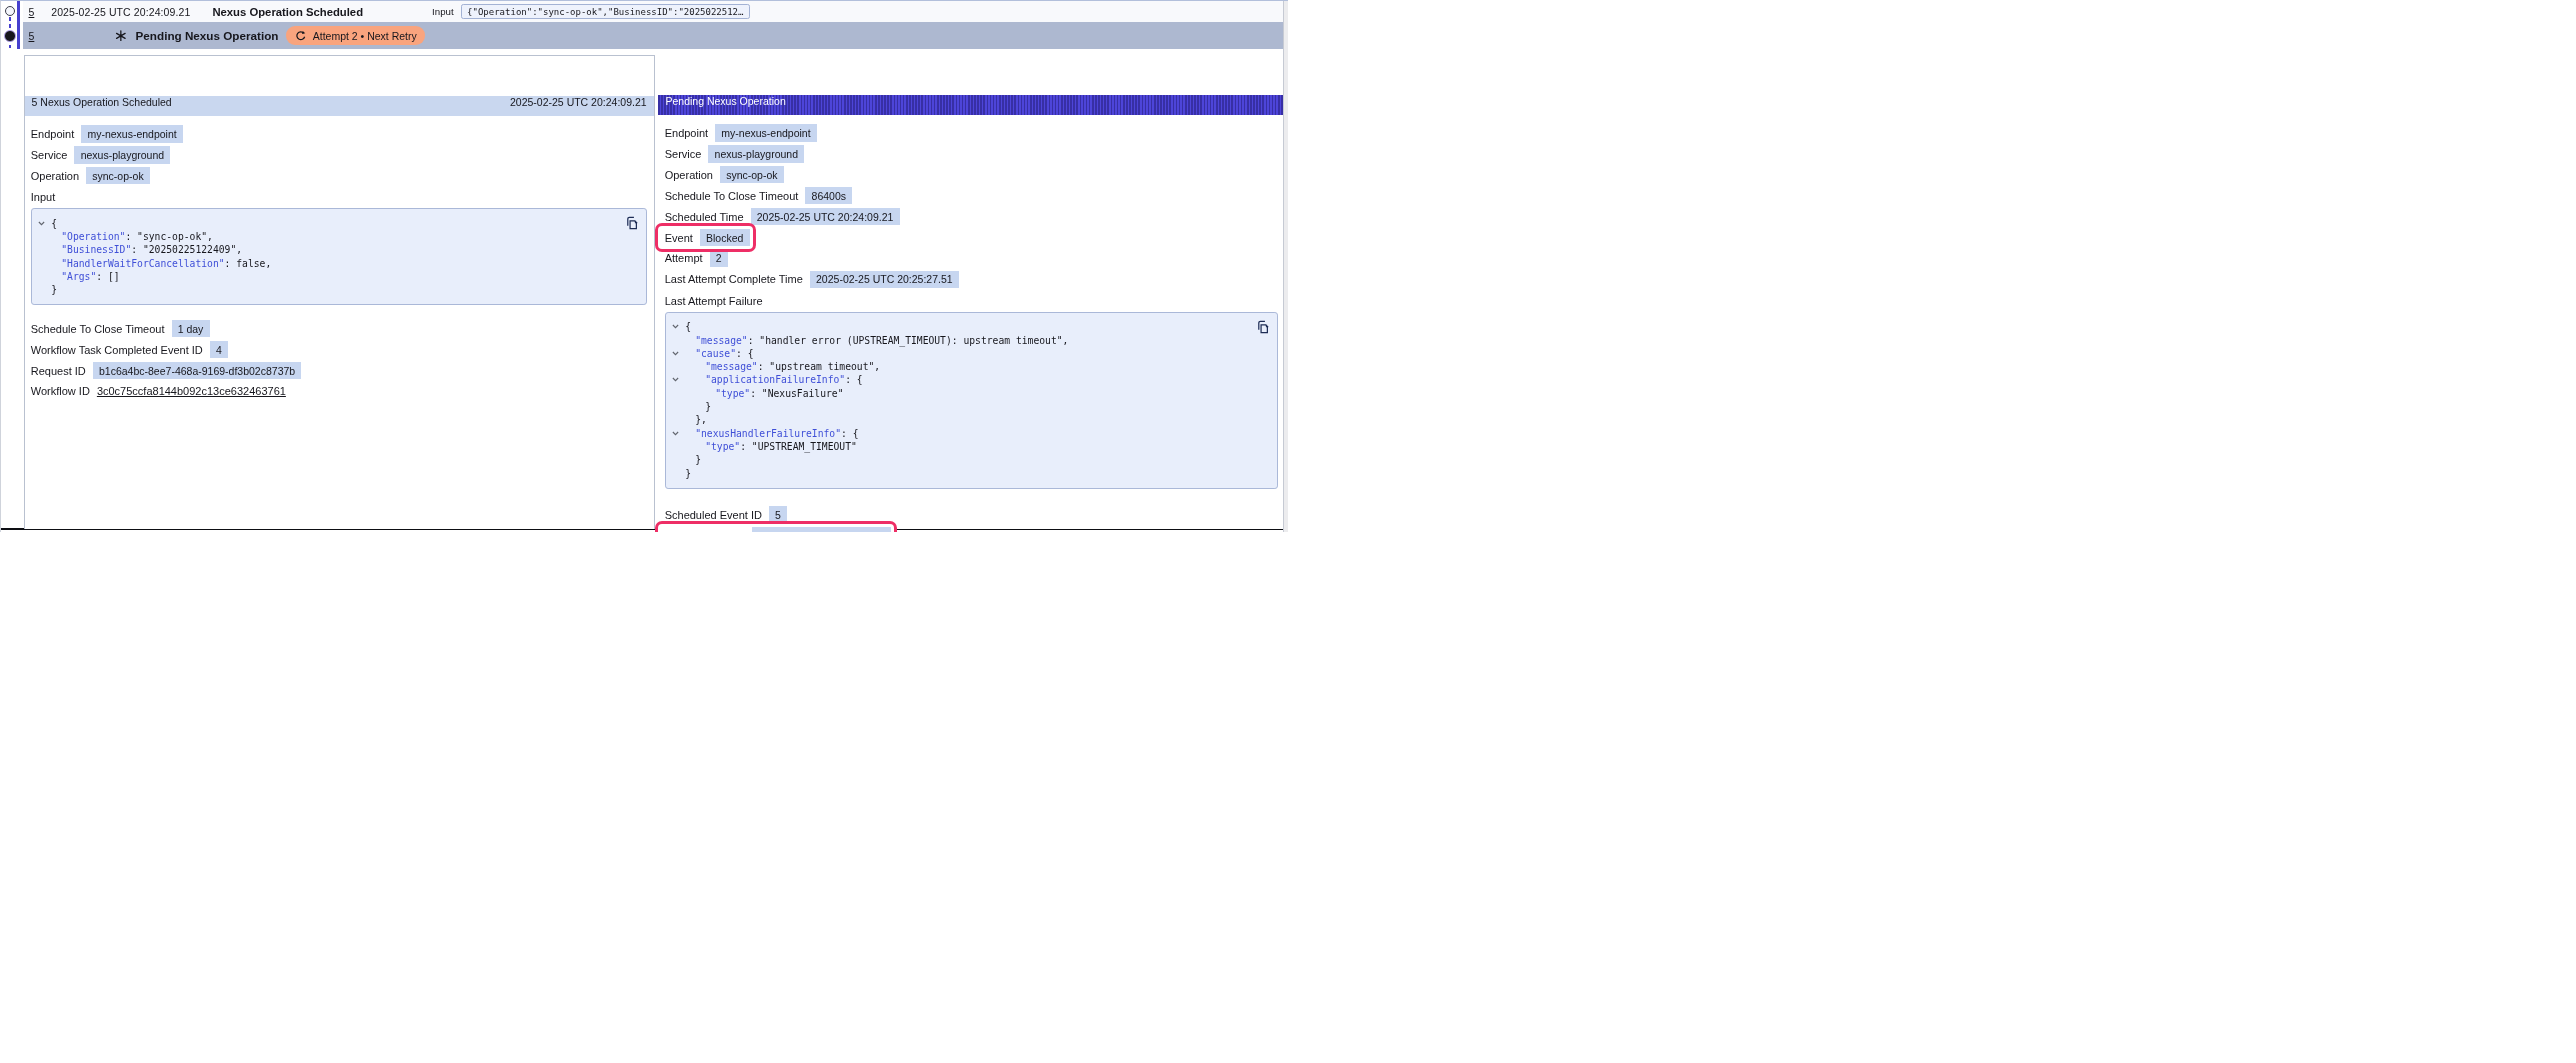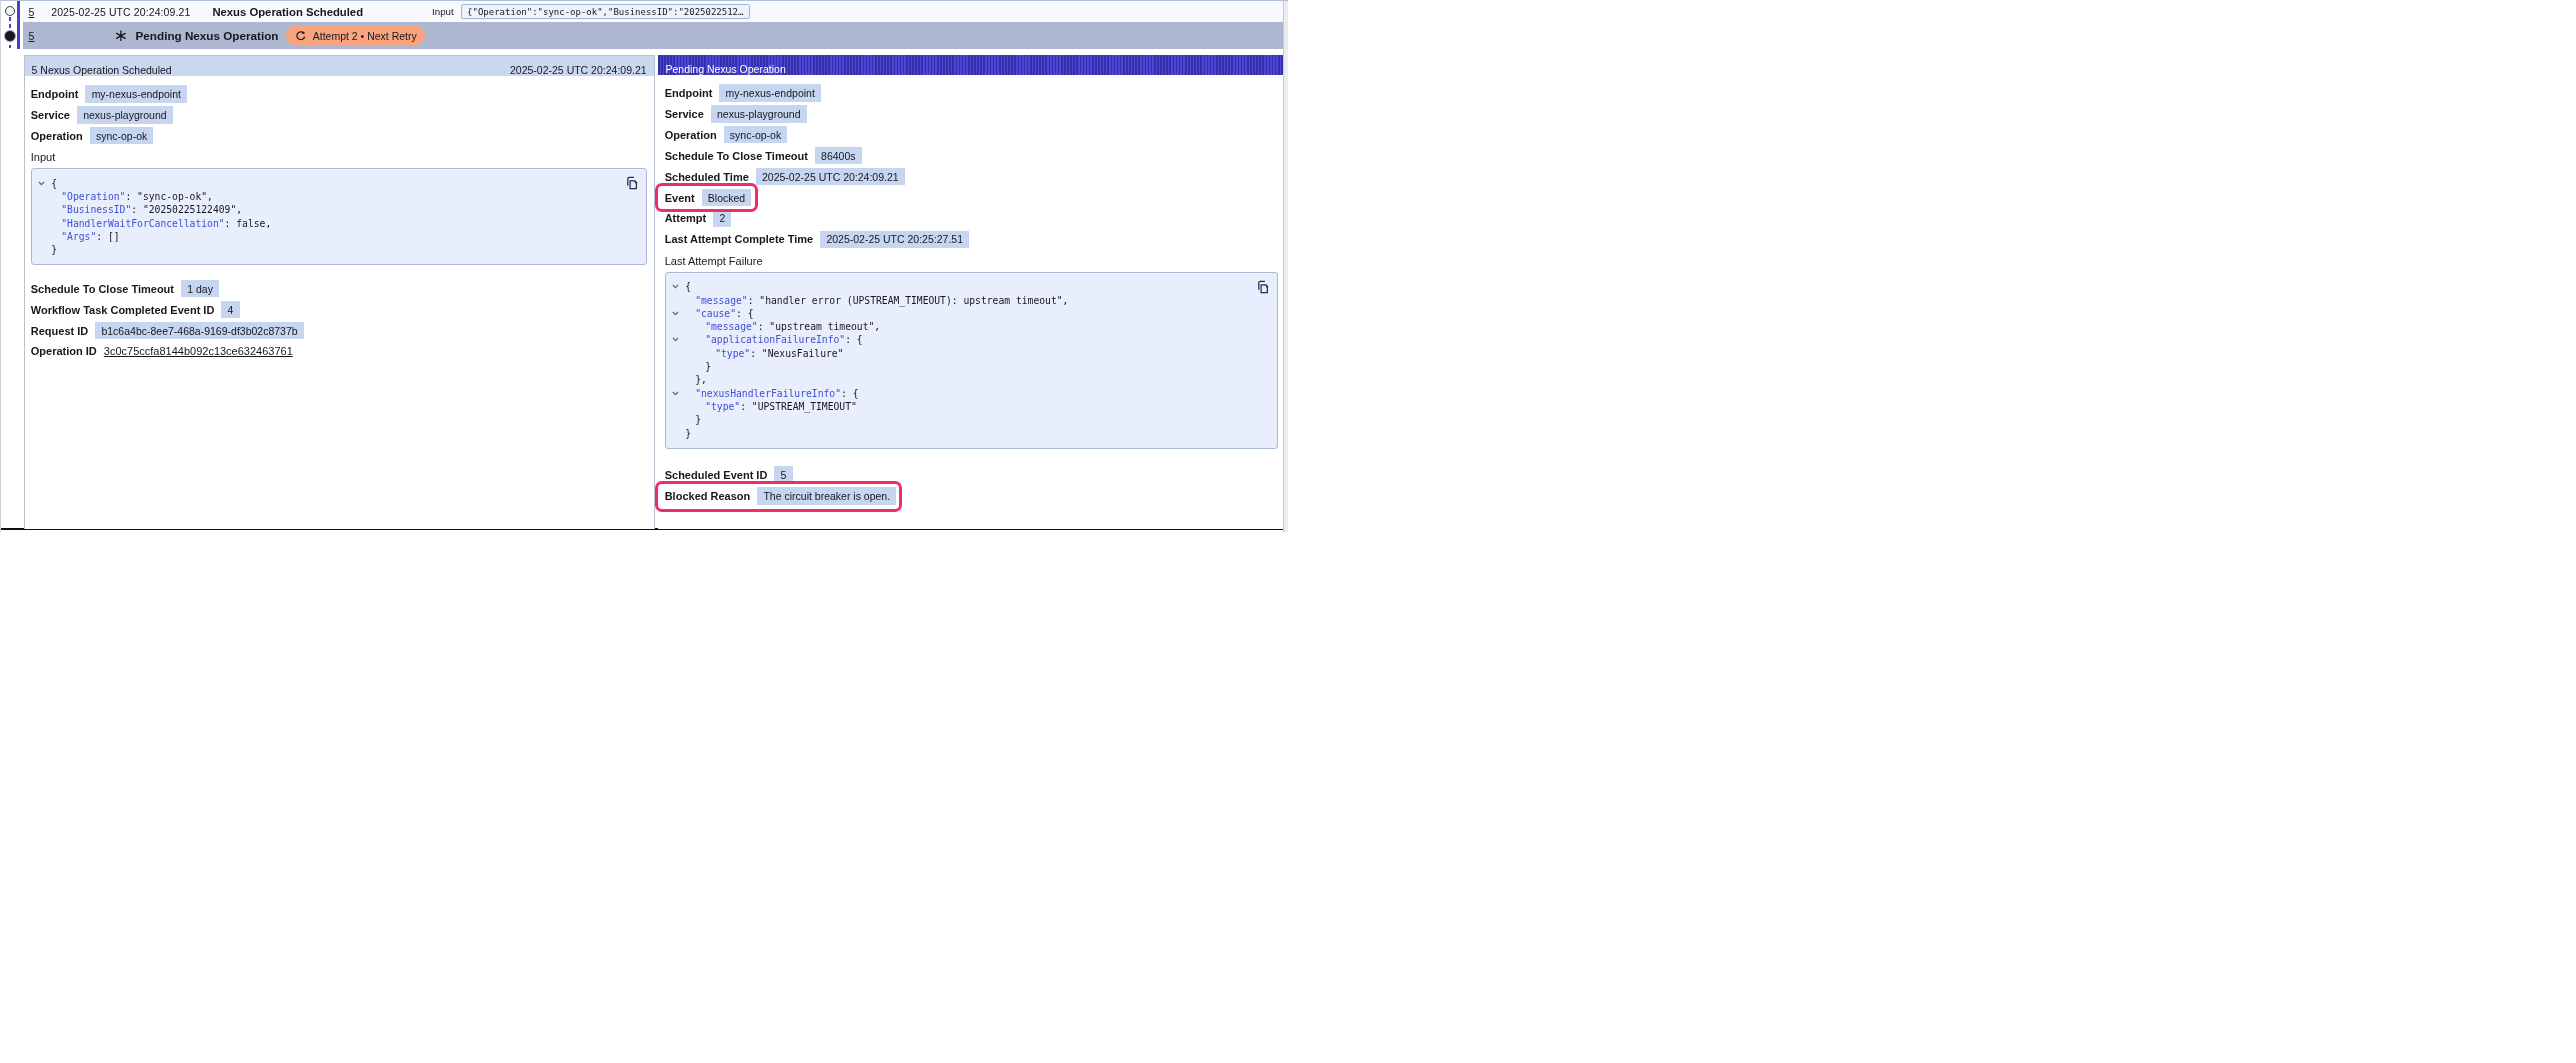--- a/index.html
+++ b/index.html
@@ -31,27 +31,27 @@
      white-space:nowrap;overflow:hidden;cursor:pointer;}
   .asterisk{margin-left:75px;display:flex;align-items:center;}
   .pendtitle{margin-left:9.4px;font-weight:700;font-size:11.7px;}
   .attempt-badge{margin-left:7.8px;display:flex;align-items:center;gap:6.2px;background:var(--badge-bg,#f9a47e);
      height:19.5px;padding:0 8.6px;border-radius:9px;font-size:10.5px;}
 
   
   .panels{position:absolute;top:54px;left:22.6px;display:flex;gap:3.9px;height:474px;z-index:2;}
   .panel-left{width:631px;border:0.8px solid #b9c1d0;border-bottom:none;background:#fff;box-sizing:border-box;}
   .panel-right{width:626px;background:#fff;box-sizing:border-box;}
-  .phead{height:19.5px;display:flex;align-items:flex-end;justify-content:space-between;padding:0 7px;font-size:10.5px;}
+  .phead{height:19.5px;display:flex;align-items:flex-start;justify-content:space-between;padding:0 7px;font-size:10.5px;margin-top:40px;}
   .phead-left{background:var(--lhead-bg,#c9d7ef);}
   .phead-right{background:repeating-linear-gradient(90deg,var(--stripe-dark,#372fa5) 0 1.6px,var(--stripe-light,#4d45d9) 1.6px 3.1px);color:#fff;font-weight:500;}
   .pbody{padding:6.2px 6.2px 0 6.2px;}
 
   .field{display:flex;align-items:center;gap:7px;margin:3.9px 0;height:17px;font-size:11px;}
-  .flabel{white-space:nowrap;font-weight:bold;}
+  .flabel{white-space:nowrap;}
   .fchip{background:var(--chip-bg,#c7d6f0);border-radius:0;padding:1.6px 6.2px;white-space:nowrap;font-size:10.5px;line-height:14px;}
   .flink{text-decoration:underline;cursor:pointer;white-space:nowrap;}
   .field.annotated{position:relative;z-index:2;width:max-content;}
   .field.annotated::before{content:"";position:absolute;left:-10px;right:-6.2px;top:-6.2px;bottom:-6.2px;
      border:3.9px solid var(--pink,#ee2e66);border-radius:7px;background:#fff;z-index:-1;}
   .field.annotated.bleed::before{bottom:-7.8px;}
 
   .plain-label{margin:7px 0 4.7px;font-size:11px;}
 
   
@@ -177,21 +177,21 @@
           </div>
           <div class="field">
             <span class="flabel">Workflow Task Completed Event ID</span>
             <span class="fchip">4</span>
           </div>
           <div class="field">
             <span class="flabel">Request ID</span>
             <span class="fchip">b1c6a4bc-8ee7-468a-9169-df3b02c8737b</span>
           </div>
           <div class="field">
-            <span class="flabel">Operation ID</span>
+            <span class="flabel">Workflow ID</span>
             <span class="flink">3c0c75ccfa8144b092c13ce632463761</span>
           </div>
         </div>
     </div>
   </section>
 
   <section class="panel-right">
     <header class="phead phead-right">
       <span>Pending Nexus Operation</span>
     </header>

